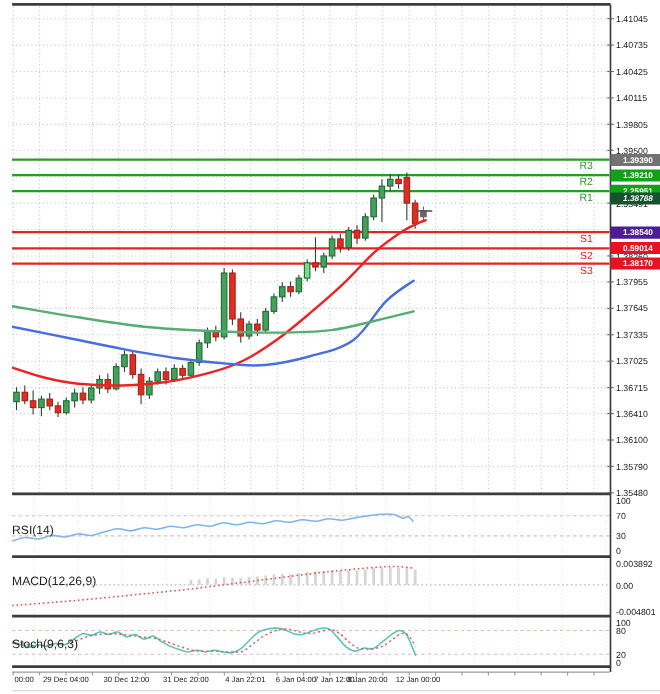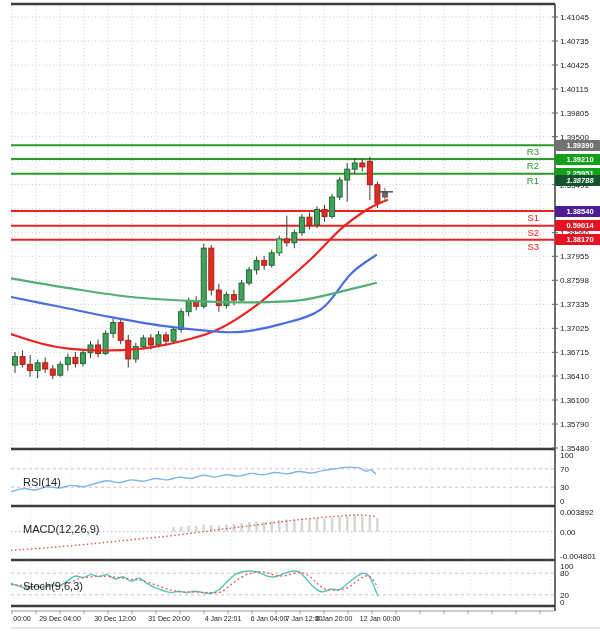--- a/index.html
+++ b/index.html
@@ -4,21 +4,21 @@
 <style>
   html,body{margin:0;padding:0;background:#fff;}
   #root{position:relative;width:600px;height:629px;background:#fff;overflow:hidden;
         font-family:"Liberation Sans", sans-serif;margin-left:11px;}
   #chart-svg{position:absolute;left:0;top:0;}
   .ylab{position:absolute;left:549px;font-size:8px;color:#1a1a1a;white-space:nowrap;line-height:9px;}
   .xlab{position:absolute;font-size:7px;color:#1a1a1a;white-space:nowrap;width:64px;text-align:center;line-height:8px;}
   .badge{position:absolute;left:544px;width:50px;height:11px;line-height:11px;text-align:center;
          font-size:7.5px;font-weight:bold;color:#fff;border-radius:1px;}
   .lvl-lab{position:absolute;width:50px;text-align:right;left:478px;font-size:9.5px;line-height:10px;}
-  .panel-lab{position:absolute;left:12px;font-size:11px;color:#222;line-height:12px;}
+  .panel-lab{position:absolute;left:0;font-size:11px;color:#222;line-height:12px;}
 </style>
 </head>
 <body>
 
 <div id="root">
   <svg id="chart-svg" width="600" height="631">
     <g id="g-grid">
         <line x1="0" y1="17" x2="543" y2="17" stroke="#c9c9c9" stroke-width="1" stroke-dasharray="1,2.5"></line>
         <line x1="0" y1="41.00898472596494" x2="543" y2="41.00898472596494" stroke="#c9c9c9" stroke-width="1" stroke-dasharray="1,2.5"></line>
         <line x1="0" y1="65.0179694519316" x2="543" y2="65.0179694519316" stroke="#c9c9c9" stroke-width="1" stroke-dasharray="1,2.5"></line>
@@ -320,21 +320,21 @@
   <div id="y-labels">
       <span class="ylab" style="top: 13px;">1.41045</span>
       <span class="ylab" style="top: 37.009px;">1.40735</span>
       <span class="ylab" style="top: 61.018px;">1.40425</span>
       <span class="ylab" style="top: 85.027px;">1.40115</span>
       <span class="ylab" style="top: 109.036px;">1.39805</span>
       <span class="ylab" style="top: 132.658px;">1.39500</span>
       <span class="ylab" style="top: 180.676px;">2.53491</span>
       <span class="ylab" style="top: 228.694px;">1.38260</span>
       <span class="ylab" style="top: 252.315px;">1.37955</span>
-      <span class="ylab" style="top: 276.324px;">0.87598</span>
+      <span class="ylab" style="top: 276.324px;">1.37645</span>
       <span class="ylab" style="top: 300.333px;">1.37335</span>
       <span class="ylab" style="top: 324.342px;">1.37025</span>
       <span class="ylab" style="top: 348.351px;">1.36715</span>
       <span class="ylab" style="top: 371.973px;">1.36410</span>
       <span class="ylab" style="top: 395.982px;">1.36100</span>
       <span class="ylab" style="top: 419.991px;">1.35790</span>
       <span class="ylab" style="top: 444px;">1.35480</span>
     </div>
   <div id="panel-tick-labels">
       <span class="ylab" style="top: 451px;">100</span>

